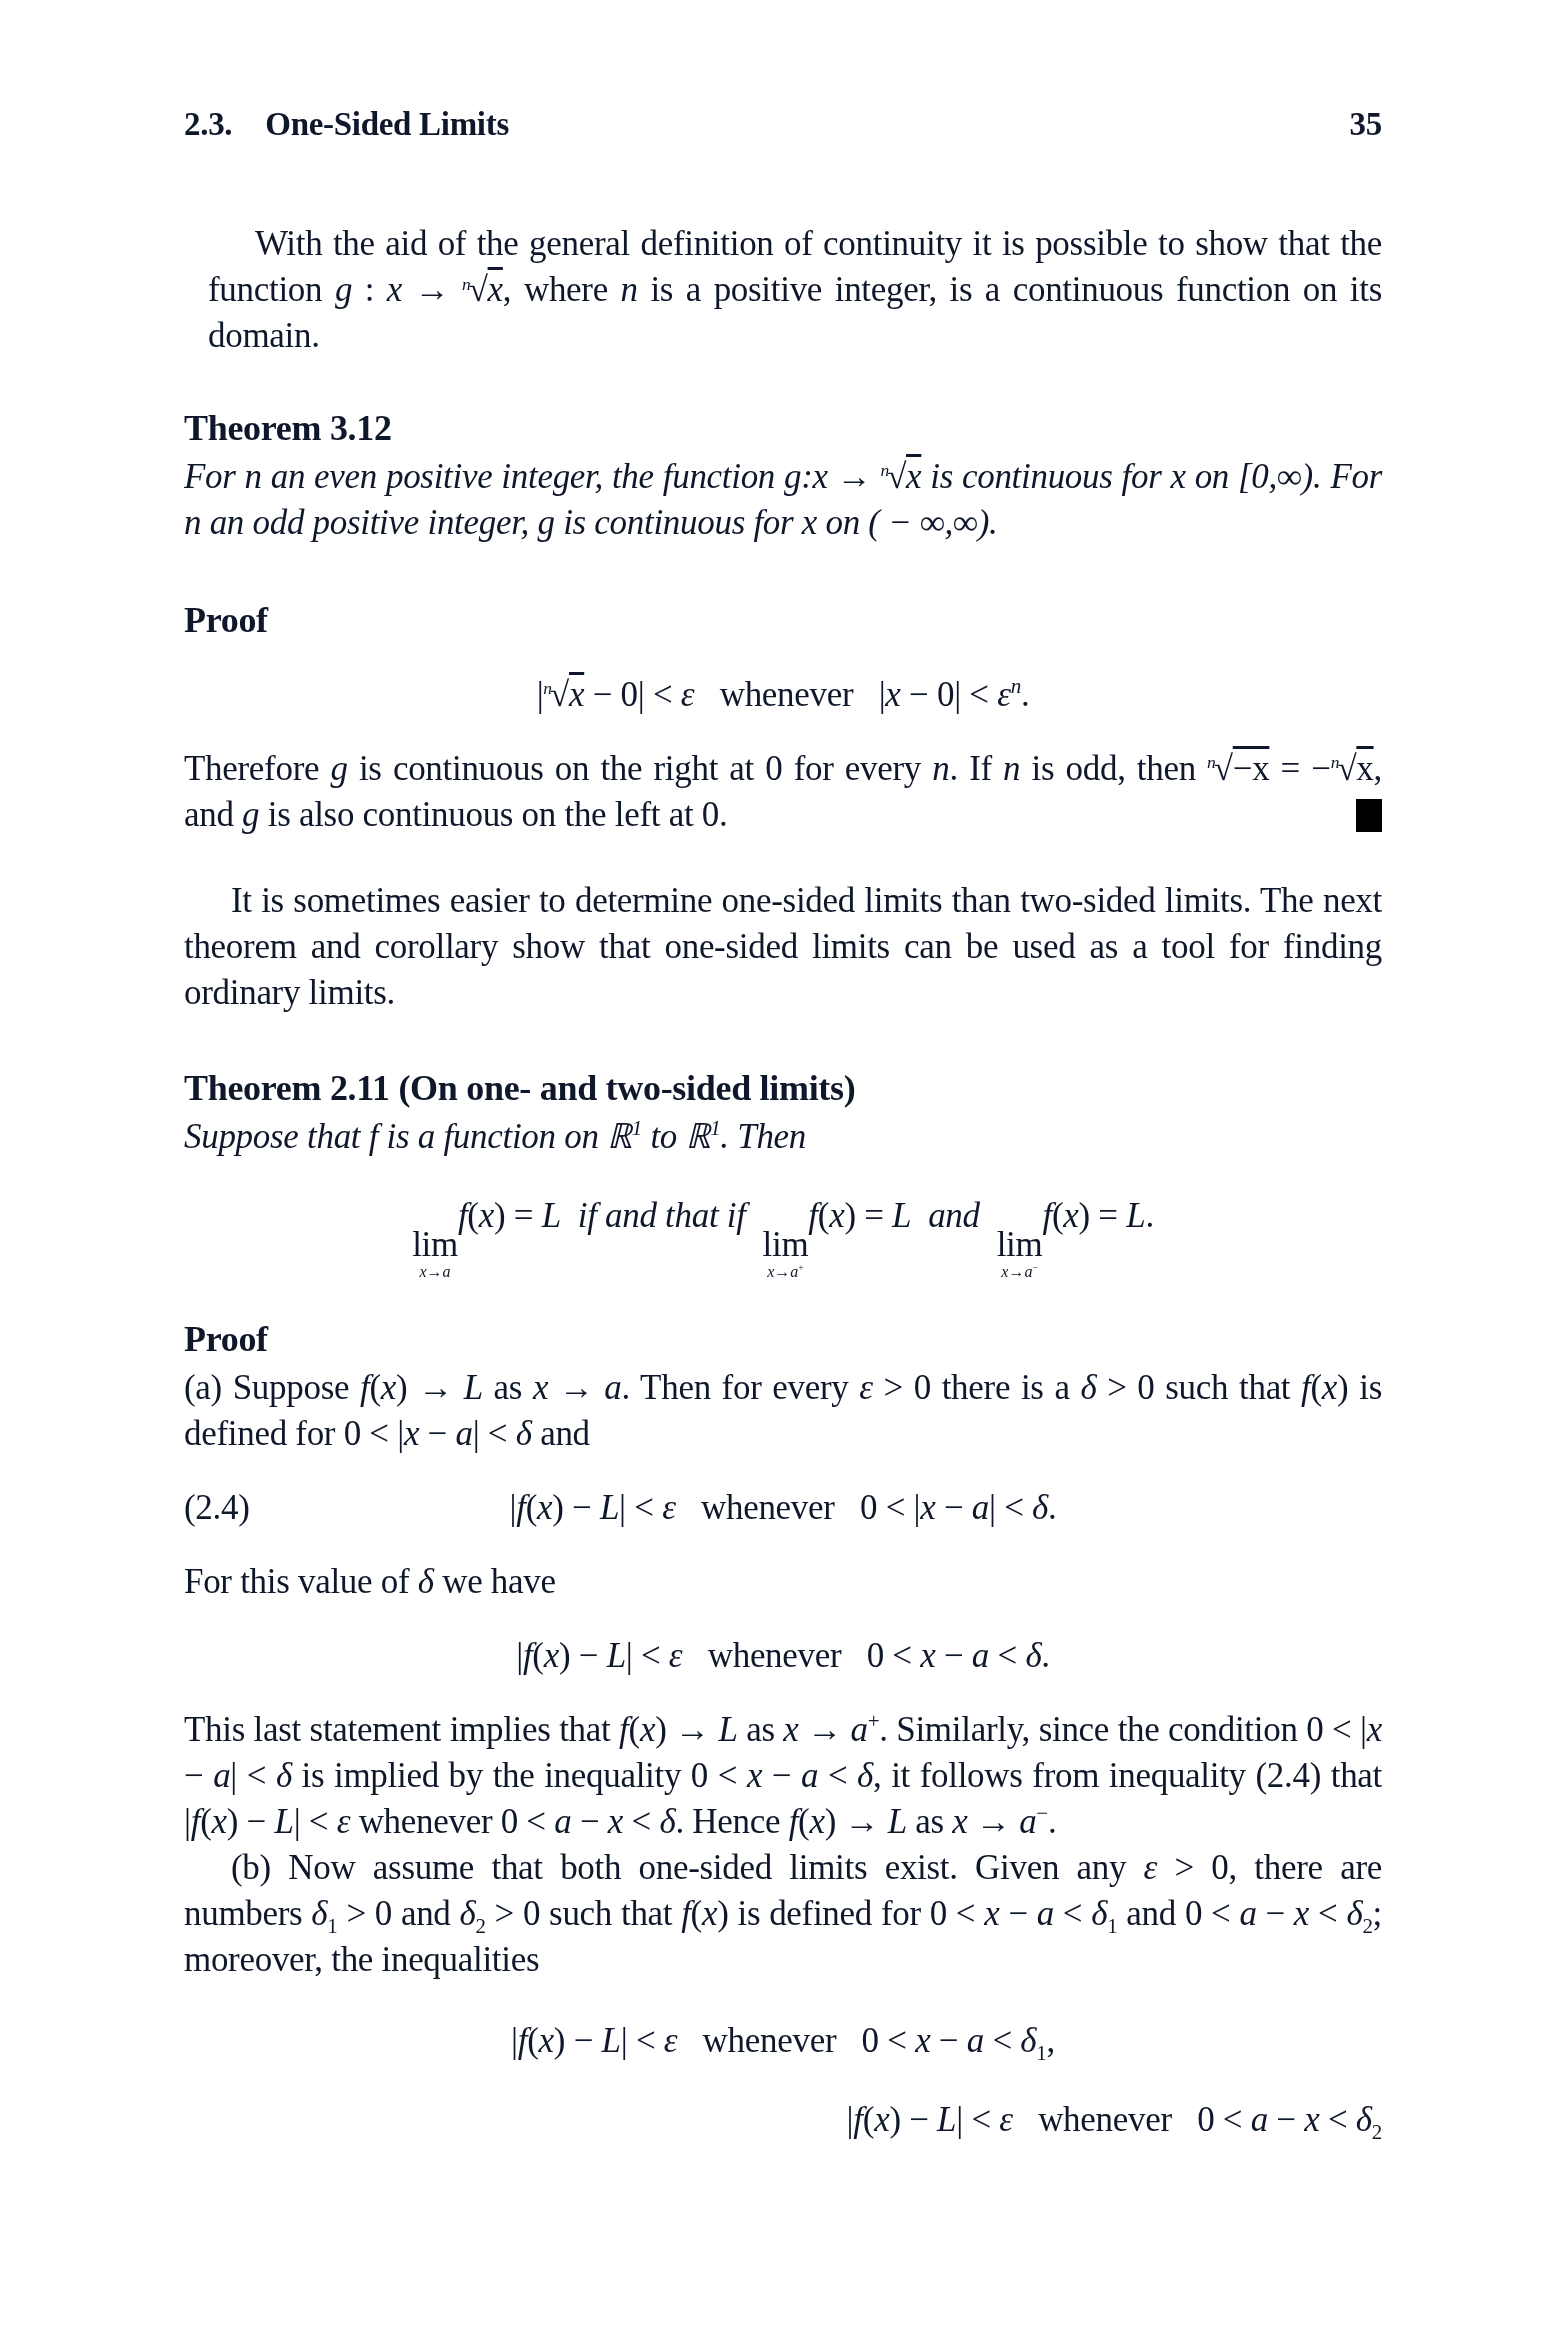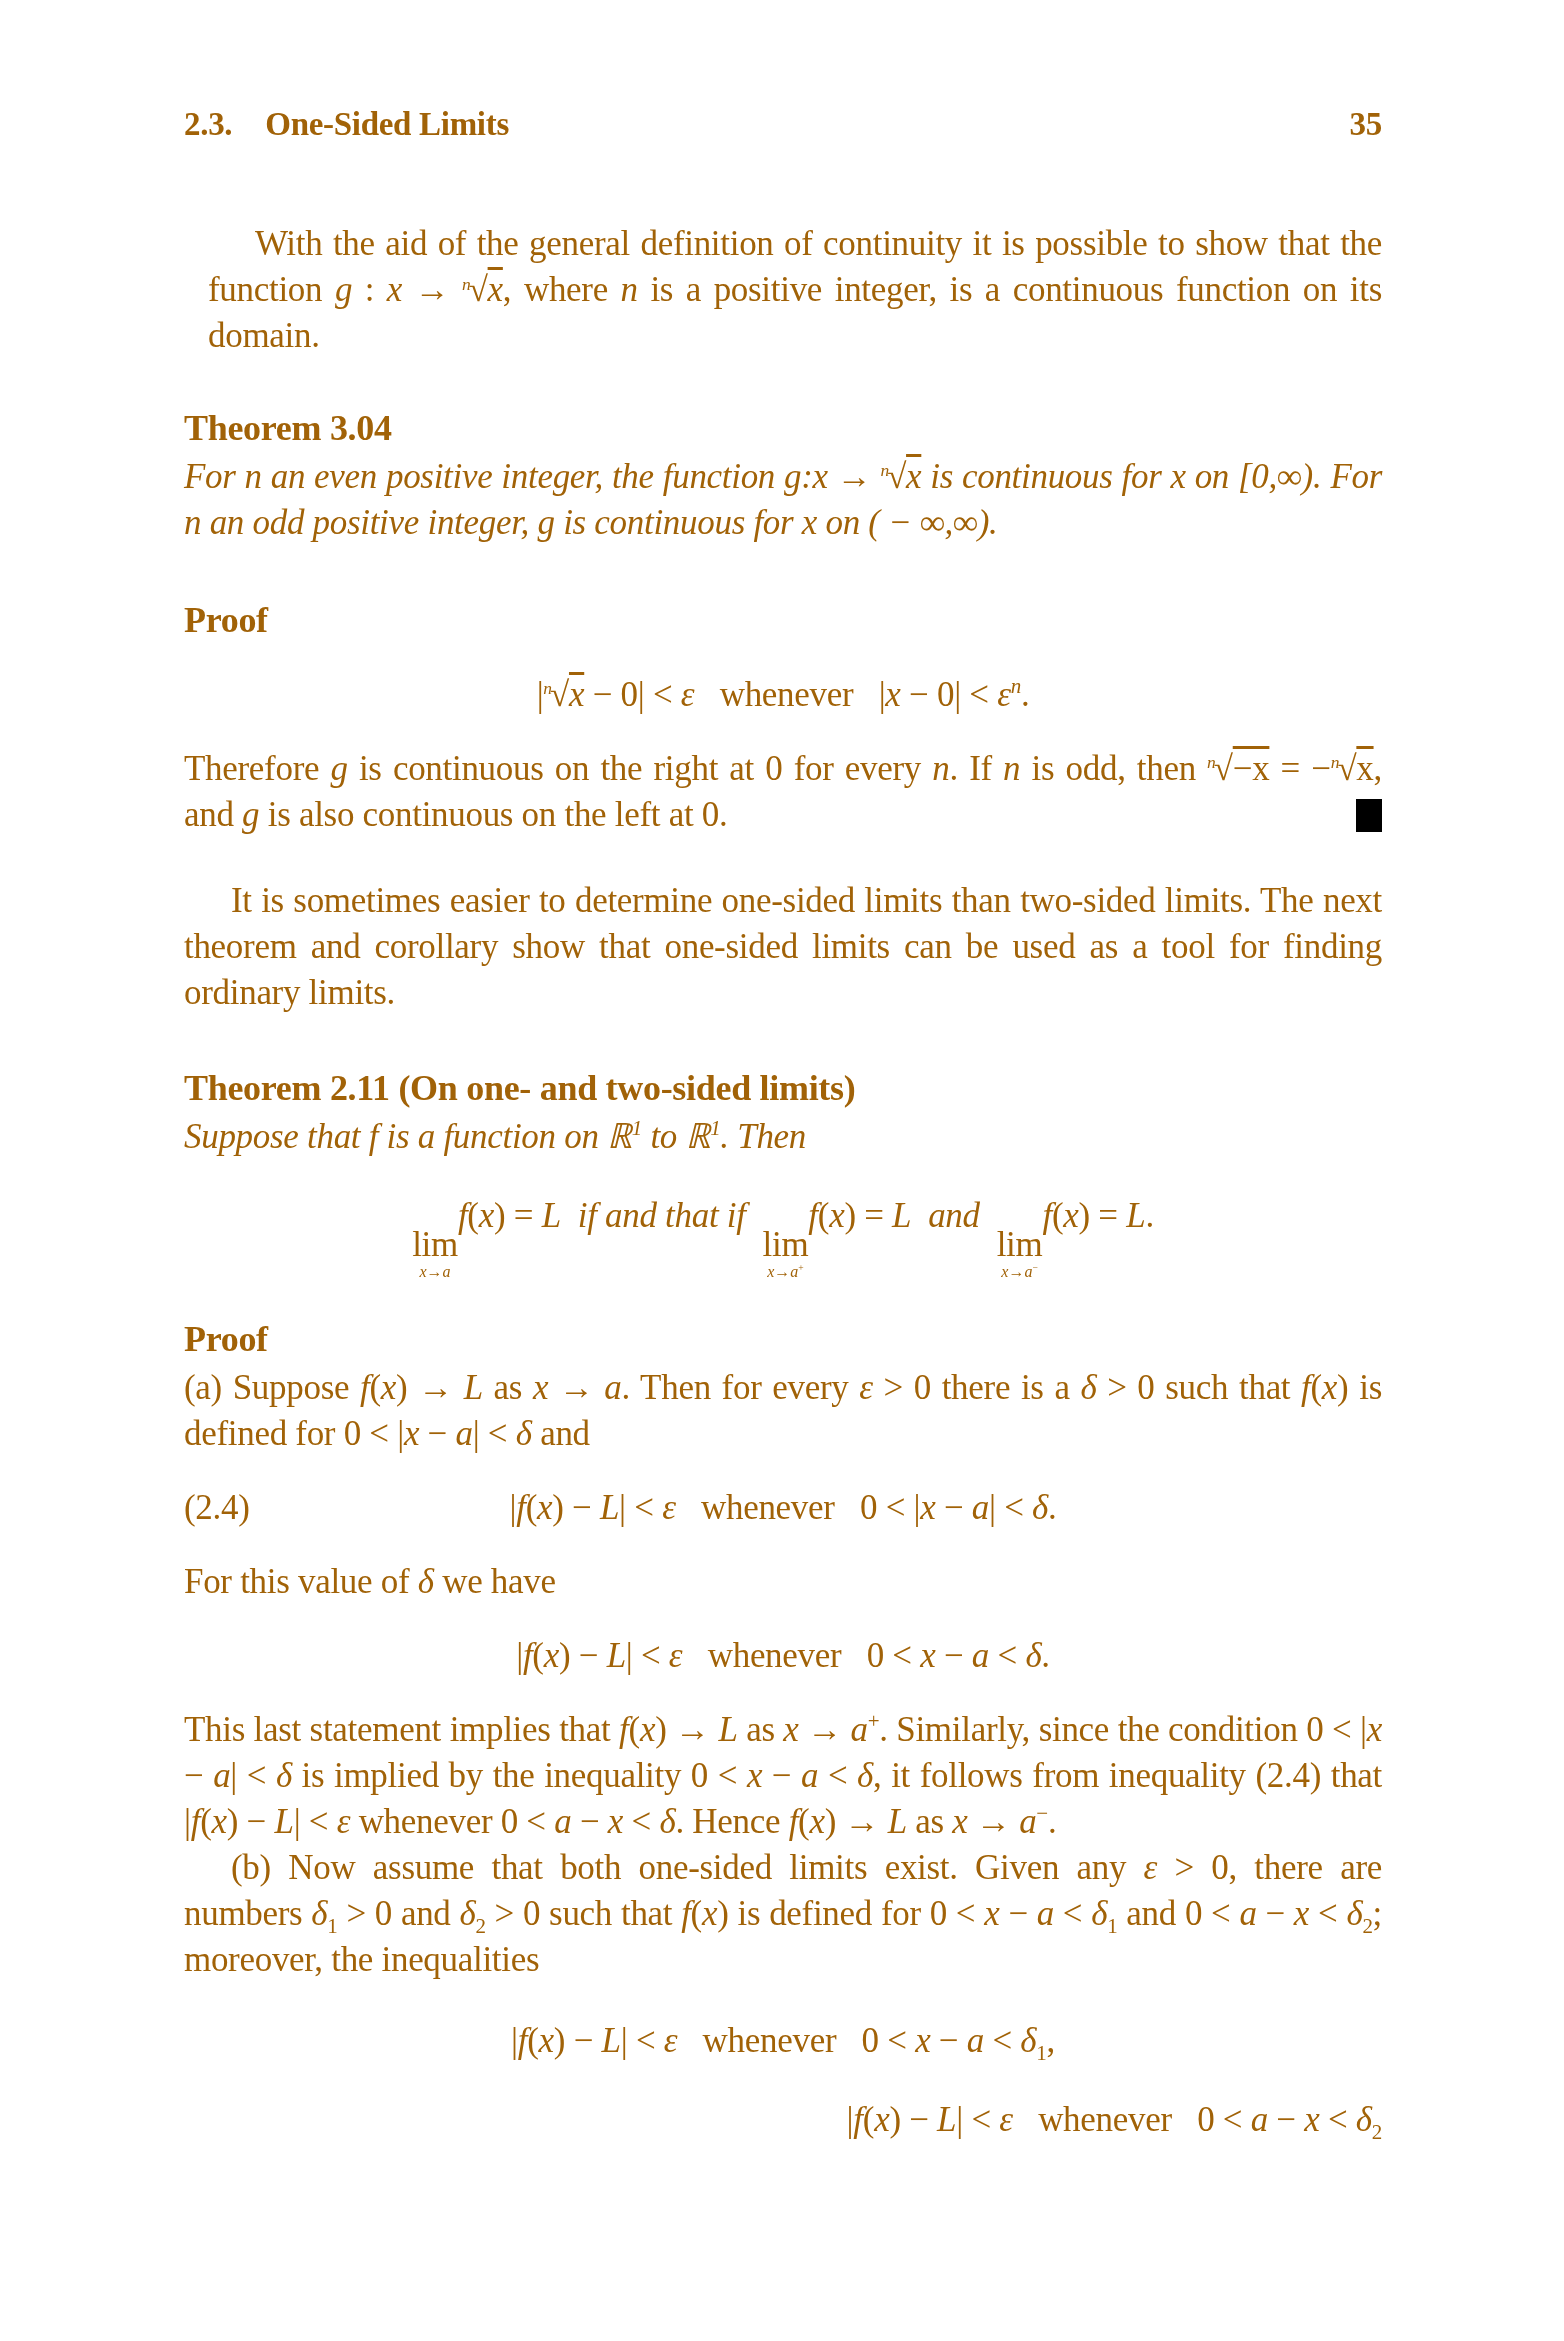--- a/index.html
+++ b/index.html
@@ -2,21 +2,21 @@
 <html style="font-size:14px"><head>
 <meta charset="utf-8">
 <style>
   html,body{margin:0;padding:0;background:#ffffff;}
   .page{
     position:relative;
     width:1565px;height:2342px;
     box-sizing:border-box;
     padding:104px 183px 0 184px;
     background:#ffffff;
-    color:#a16207;
+    color:#0f172a;
     font-family:"Liberation Serif","DejaVu Serif",serif;
     font-size:35px;line-height:46px;
     letter-spacing:-0.3px;
     overflow:hidden;
   }
   .running{display:flex;justify-content:space-between;align-items:baseline;font-weight:bold;font-size:33px;line-height:40px;}
   .running .sec{margin-right:33px;}
   p{margin:0;text-align:justify;}
   .indent{text-indent:47px;}
   .head{font-weight:bold;font-size:36px;line-height:47px;text-align:left;}
@@ -51,21 +51,21 @@
 
   <div class="running">
     <span>
       <span class="sec">2.3.</span><span>One-Sided Limits</span>
     </span>
     <span>35</span>
   </div>
 
   <p class="indent mt-intro">With the aid of the general definition of continuity it is possible to show that the function <i>g</i> : <i>x</i> → <span class="rt"><sup>n</sup>√<span class="ov"><i>x</i></span></span>, where <i>n</i> is a positive integer, is a continuous function on its domain.</p>
 
-  <p class="head mt-thm">Theorem 3.04</p>
+  <p class="head mt-thm">Theorem 3.12</p>
   <p class="itblock mt-tight">For n an even positive integer, the function g:x → <span class="rt"><sup>n</sup>√<span class="ov">x</span></span> is continuous for x on [0,∞). For n an odd positive integer, g is continuous for x on ( − ∞,∞).</p>
 
   <p class="head mt-proof1">Proof</p>
 
   <p class="eq">|<span class="rt"><sup>n</sup>√<span class="ov"><i>x</i></span></span> − 0| &lt; <i>ε</i>&nbsp;&nbsp;&nbsp;whenever&nbsp;&nbsp;&nbsp;|<i>x</i> − 0| &lt; <i>ε</i><sup><i>n</i></sup>.</p>
 
   <p>Therefore <i>g</i> is continuous on the right at 0 for every <i>n</i>. If <i>n</i> is odd, then <span class="rt"><sup>n</sup>√<span class="ov">−x</span></span> = −<span class="rt"><sup>n</sup>√<span class="ov">x</span></span>, and <i>g</i> is also continuous on the left at 0.<span class="qed"></span></p>
 
   <p class="indent mt-inter">It is sometimes easier to determine one-sided limits than two-sided limits. The next theorem and corollary show that one-sided limits can be used as a tool for finding ordinary limits.</p>
 

